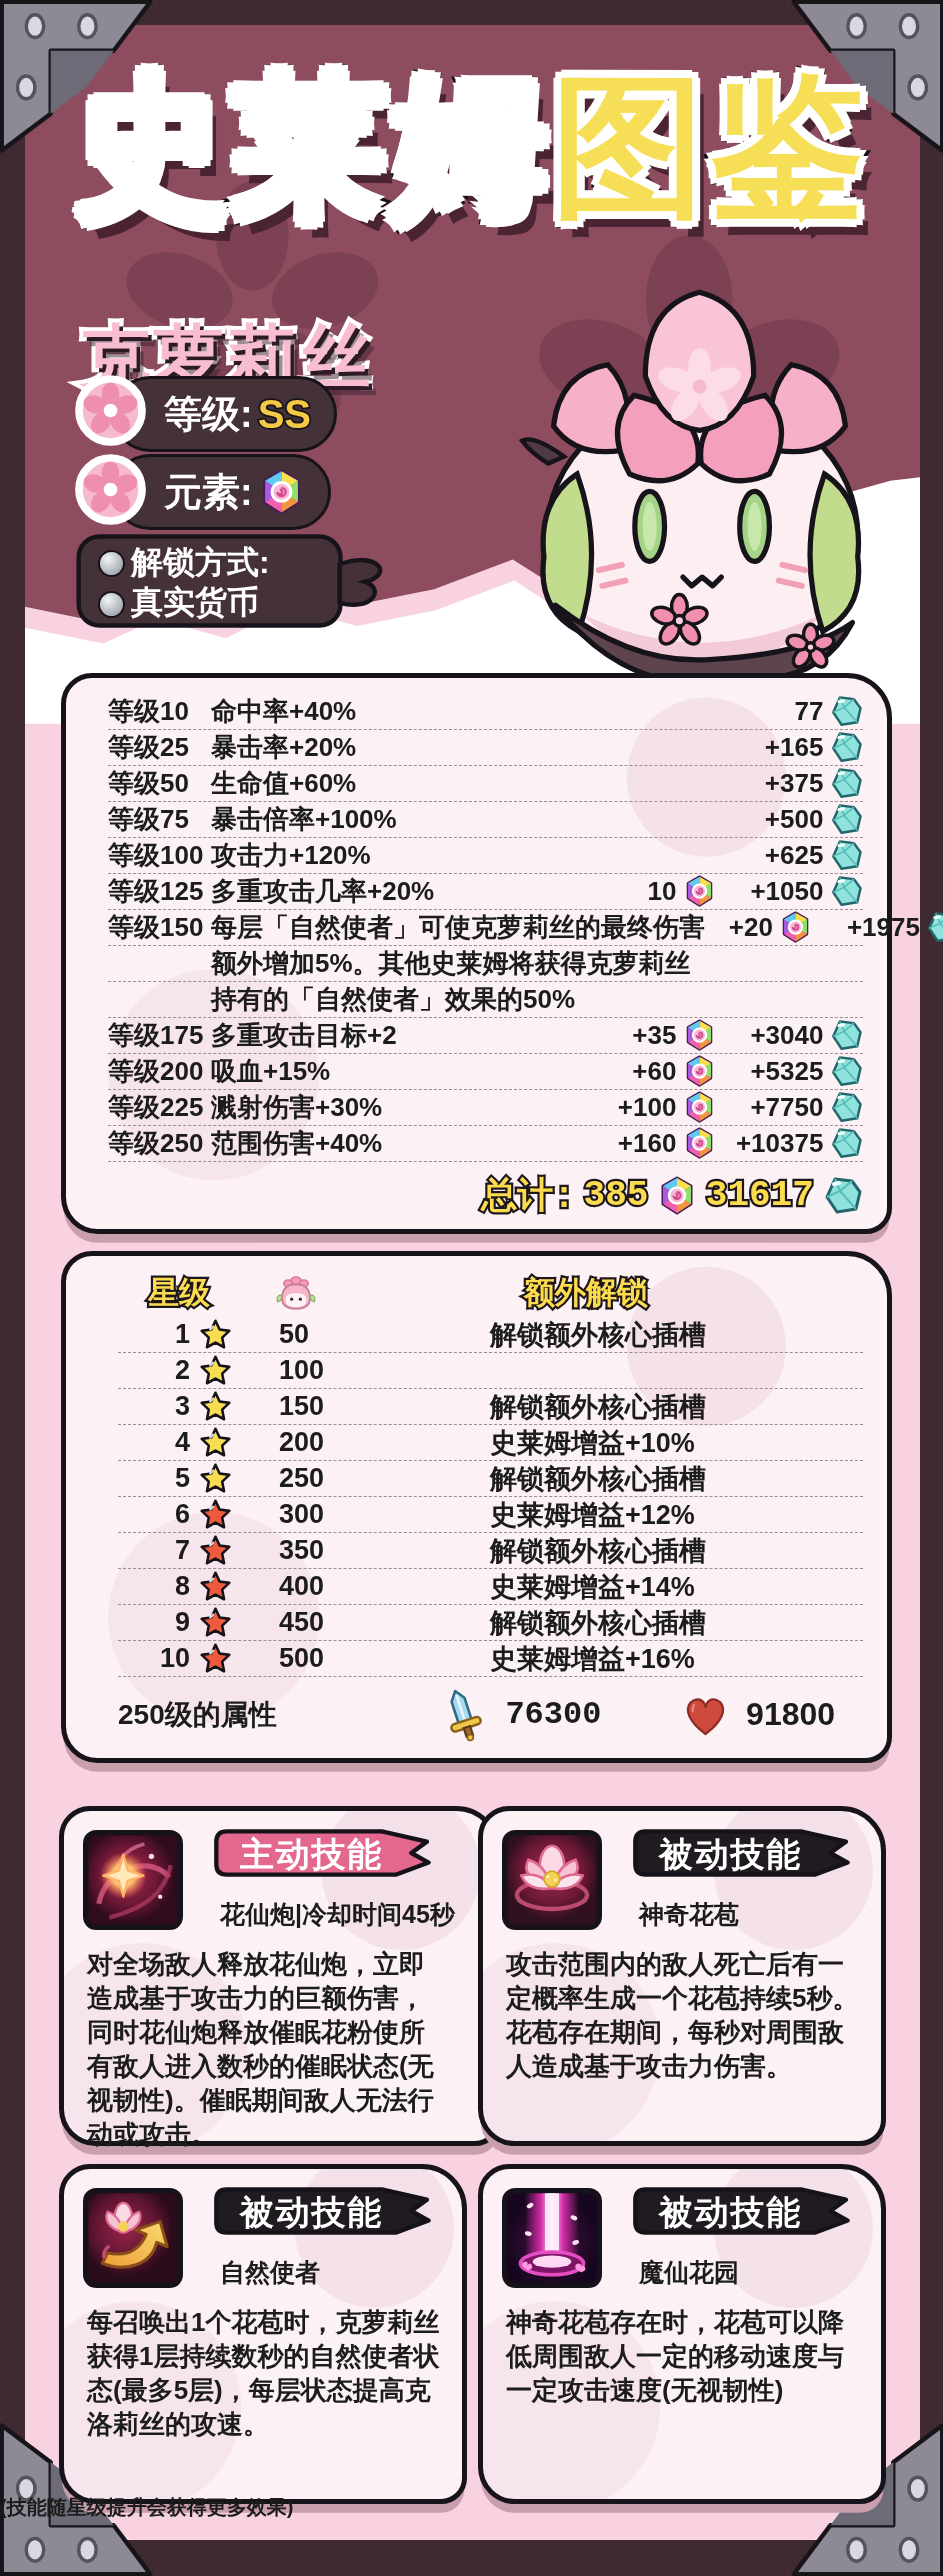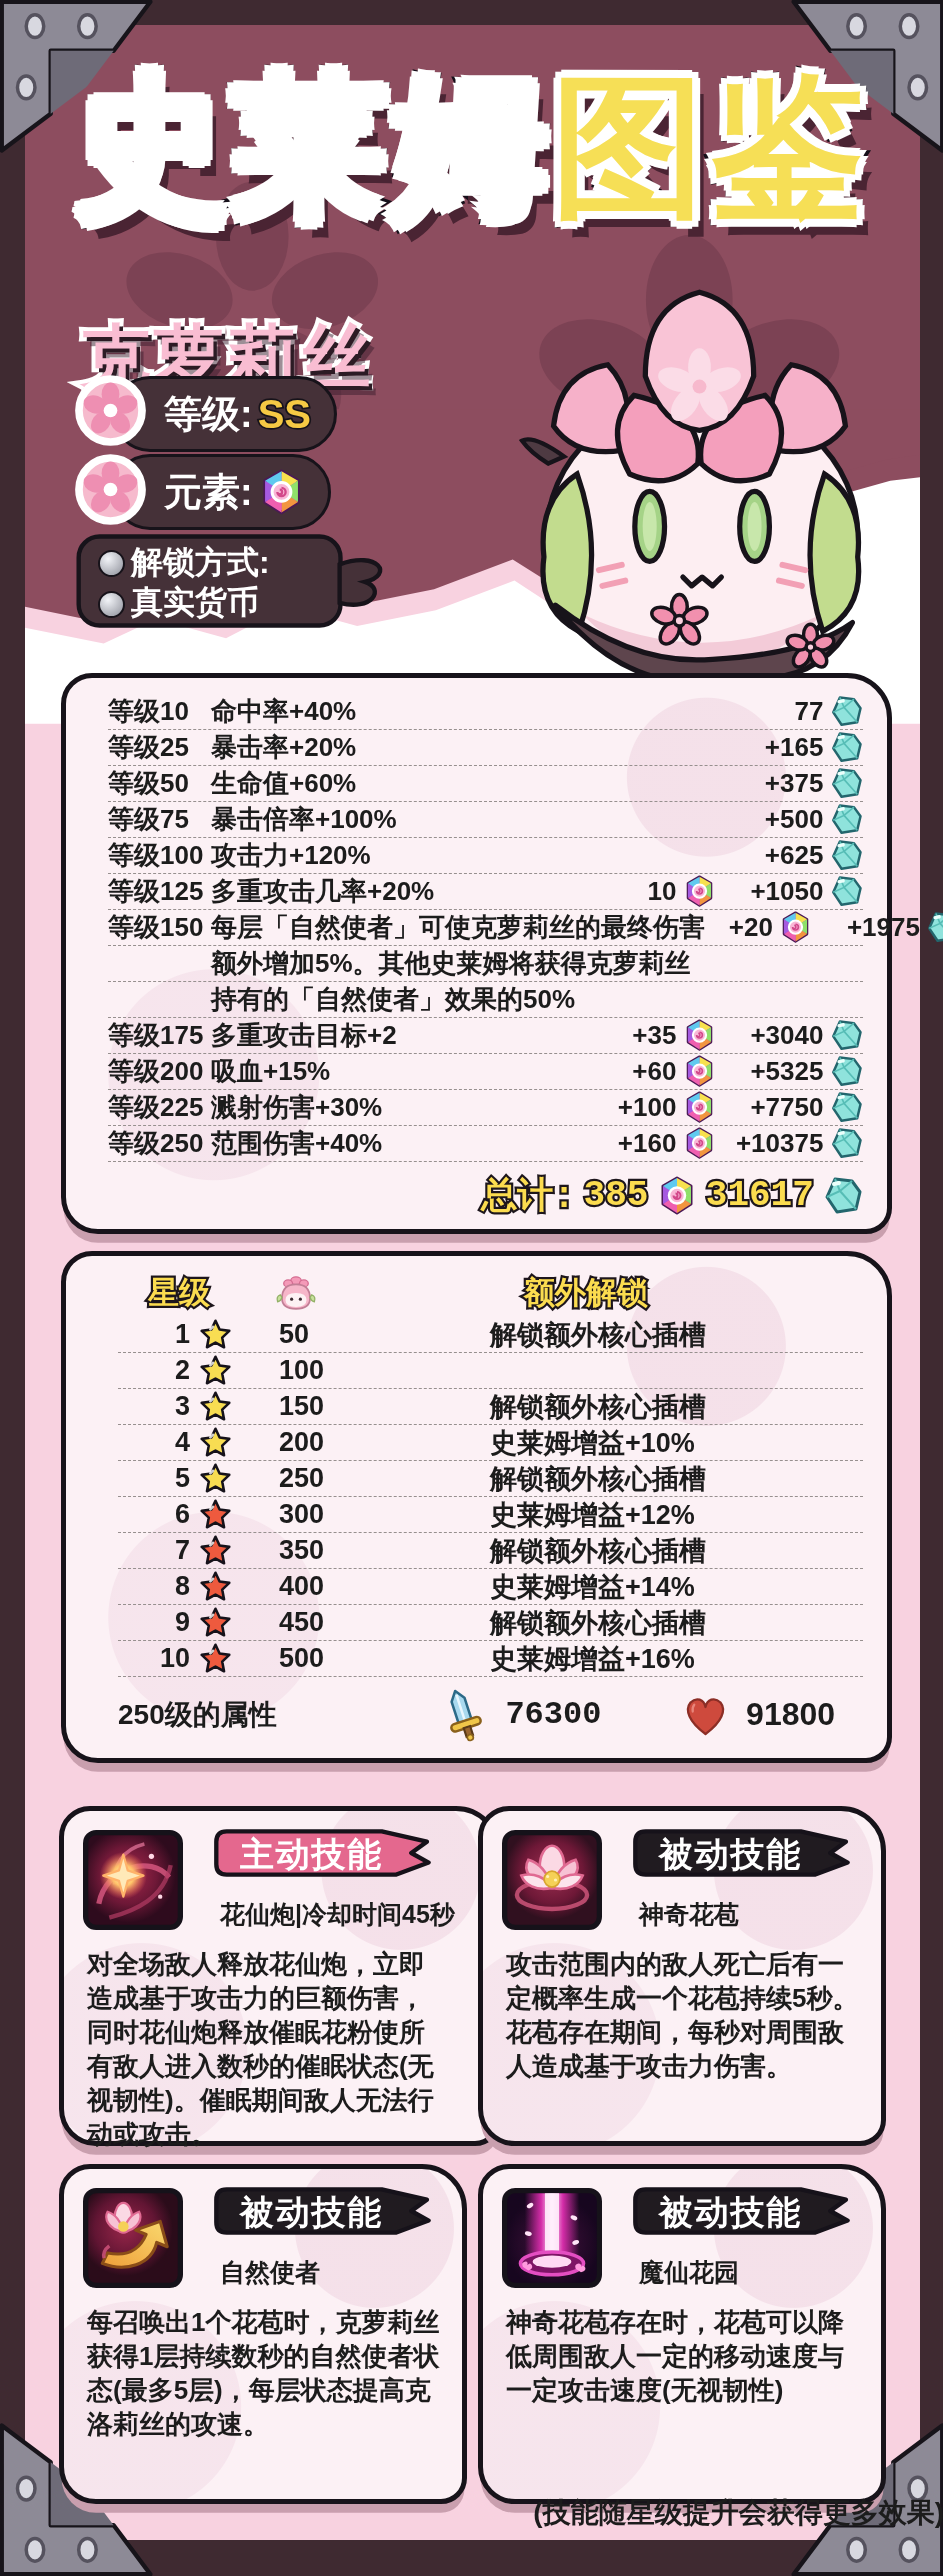--- a/index.html
+++ b/index.html
@@ -92,21 +92,21 @@
   
   .skill-card{width:398px;height:330px;}
   .sc-1{left:59px;top:1806px;padding-left:34px;} .sc-2{left:478px;top:1806px;}
   .sc-3{left:59px;top:2164px;} .sc-4{left:478px;top:2164px;}
   .skill-icon{position:absolute;left:19px;top:19px;width:100px;height:100px;}
   .banner{position:absolute;left:147px;top:15.7px;width:229px;height:52px;}
   .banner-label{position:absolute;left:147px;top:21px;width:201px;text-align:center;color:#fff;font-size:34px;font-weight:800;letter-spacing:1.7px;}
   .skill-name{position:absolute;left:156px;top:87px;width:232px;font-size:25px;font-weight:700;color:#1c1c1c;white-space:nowrap;}
   .skill-desc{position:absolute;left:23px;top:136px;width:355px;font-size:26px;line-height:34px;font-weight:700;color:#1c1c1c;white-space:pre-line;}
 
-  .footnote{position:absolute;left:0;top:2494px;width:100%;text-align:right;font-size:28px;font-weight:700;color:#1c1c1c;}
+  .footnote{position:absolute;left:0;top:2494px;width:100%;text-align:left;font-size:20px;font-weight:700;color:#1c1c1c;}
 
   .hiddefs{position:absolute;width:0;height:0;overflow:hidden;}
 </style>
 </head>
 <body>
 
 <svg class="hiddefs" aria-hidden="true">
   <defs>
     <symbol id="sym-gem" viewBox="0 0 40 40">
       <path d="M12,3 L29,5 L37,16 L33,33 L14,36 L4,21 Z" fill="#8fe3dc" stroke="#23666d" stroke-width="3" stroke-linejoin="round"></path>

